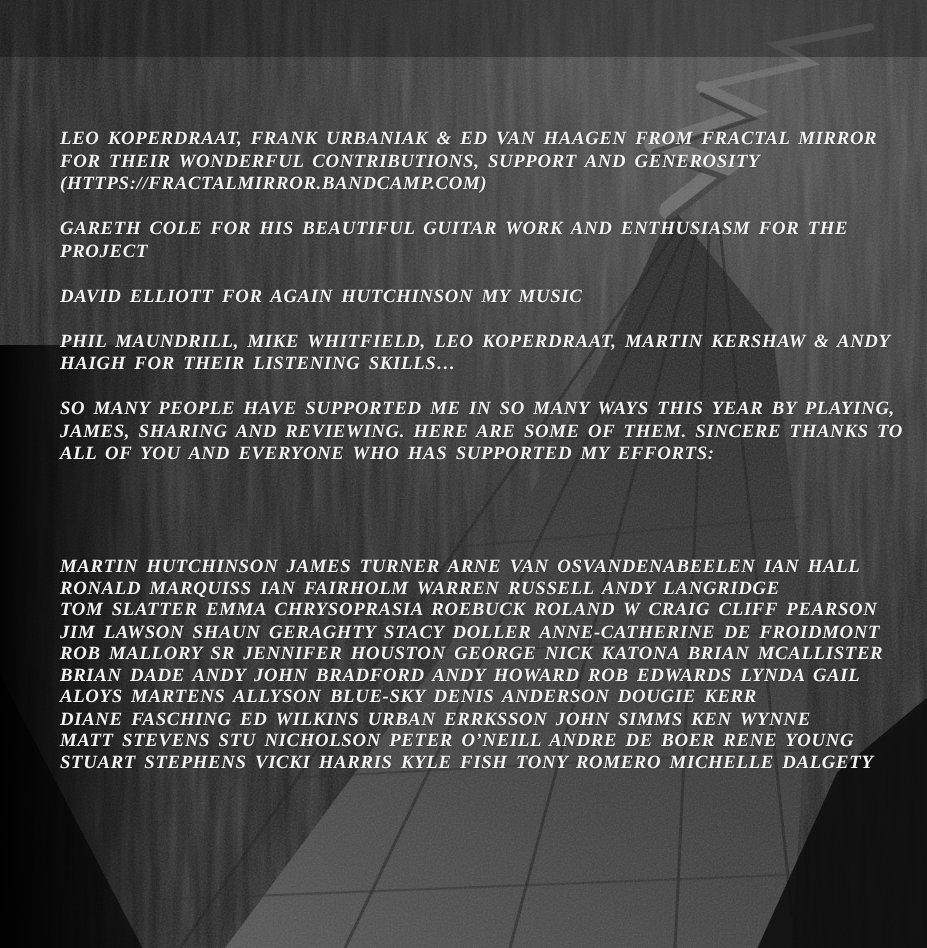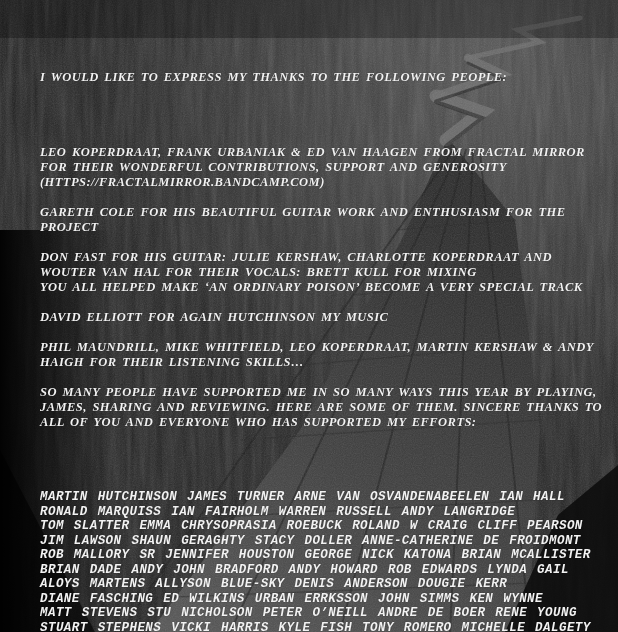--- a/index.html
+++ b/index.html
@@ -11,21 +11,21 @@
     font-family:"Liberation Serif",serif;
     font-style:italic;font-weight:700;
     font-size:12.5px;line-height:15px;
     letter-spacing:.45px;word-spacing:2px;
     white-space:pre;
     text-shadow:0 0 1px rgba(0,0,0,.6);
   }
   .heading{margin:0 0 15px;}
   .para{margin:0 0 15px;white-space:pre;}
   .names{line-height:14.5px;}
-  .name-line{white-space:pre;font-family:Liberation Mono, monospace;}
+  .name-line{white-space:pre;}
 </style>
 </head>
 <body>
 
 <div class="screen">
 
   <svg class="bg" width="618" height="632" viewBox="0 0 618 632" preserveAspectRatio="none" aria-hidden="true">
     <defs>
       <filter id="grain" x="0" y="0" width="100%" height="100%">
         <feTurbulence type="fractalNoise" baseFrequency="0.9" numOctaves="2" stitchTiles="stitch"></feTurbulence>
@@ -85,28 +85,25 @@
 
     <rect width="618" height="632" filter="url(#grain)" opacity="0.18"></rect>
 
     <rect x="0" y="230" width="115" height="402" fill="url(#leftDark)"></rect>
     <polygon points="0,450 95,632 0,632" fill="#000" opacity="0.6"></polygon>
     <polygon points="505,632 558,515 618,465 618,632" fill="#0a0a0a" opacity="0.85"></polygon>
     <rect x="0" y="0" width="618" height="38" fill="#000" opacity="0.28"></rect>
   </svg>
 
   <div class="credits">
-    <div class="heading">I WOULD LIKE TO EXPRESS MY THANKS TO THE FOLLOWING PEOPLE:</div>
 
     <div><div class="para">LEO KOPERDRAAT, FRANK URBANIAK &amp; ED VAN HAAGEN FROM FRACTAL MIRROR
 FOR THEIR WONDERFUL CONTRIBUTIONS, SUPPORT AND GENEROSITY
 (HTTPS://FRACTALMIRROR.BANDCAMP.COM)</div><div class="para">GARETH COLE FOR HIS BEAUTIFUL GUITAR WORK AND ENTHUSIASM FOR THE
-PROJECT</div><div class="para">DON FAST FOR HIS GUITAR: JULIE KERSHAW, CHARLOTTE KOPERDRAAT AND
-WOUTER VAN HAL FOR THEIR VOCALS: BRETT KULL FOR MIXING
-YOU ALL HELPED MAKE ‘AN ORDINARY POISON’ BECOME A VERY SPECIAL TRACK</div><div class="para">DAVID ELLIOTT FOR AGAIN HUTCHINSON MY MUSIC</div><div class="para">PHIL MAUNDRILL, MIKE WHITFIELD, LEO KOPERDRAAT, MARTIN KERSHAW &amp; ANDY
+PROJECT</div><div class="para">DAVID ELLIOTT FOR AGAIN HUTCHINSON MY MUSIC</div><div class="para">PHIL MAUNDRILL, MIKE WHITFIELD, LEO KOPERDRAAT, MARTIN KERSHAW &amp; ANDY
 HAIGH FOR THEIR LISTENING SKILLS…</div><div class="para">SO MANY PEOPLE HAVE SUPPORTED ME IN SO MANY WAYS THIS YEAR BY PLAYING,
 JAMES, SHARING AND REVIEWING. HERE ARE SOME OF THEM. SINCERE THANKS TO
 ALL OF YOU AND EVERYONE WHO HAS SUPPORTED MY EFFORTS:</div></div>
 
     <div class="names"><div class="name-line">MARTIN HUTCHINSON JAMES TURNER ARNE VAN OSVANDENABEELEN IAN HALL</div><div class="name-line">RONALD MARQUISS IAN FAIRHOLM WARREN RUSSELL ANDY LANGRIDGE</div><div class="name-line">TOM SLATTER EMMA CHRYSOPRASIA ROEBUCK ROLAND W CRAIG CLIFF PEARSON</div><div class="name-line">JIM LAWSON SHAUN GERAGHTY STACY DOLLER ANNE-CATHERINE DE FROIDMONT</div><div class="name-line">ROB MALLORY SR JENNIFER HOUSTON GEORGE NICK KATONA BRIAN MCALLISTER</div><div class="name-line">BRIAN DADE ANDY JOHN BRADFORD ANDY HOWARD ROB EDWARDS LYNDA GAIL</div><div class="name-line">ALOYS MARTENS ALLYSON BLUE-SKY DENIS ANDERSON DOUGIE KERR</div><div class="name-line">DIANE FASCHING ED WILKINS URBAN ERRKSSON JOHN SIMMS KEN WYNNE</div><div class="name-line">MATT STEVENS STU NICHOLSON PETER O’NEILL ANDRE DE BOER RENE YOUNG</div><div class="name-line">STUART STEPHENS VICKI HARRIS KYLE FISH TONY ROMERO MICHELLE DALGETY</div></div>
   </div>
 
 </div>
 
 </body></html>

